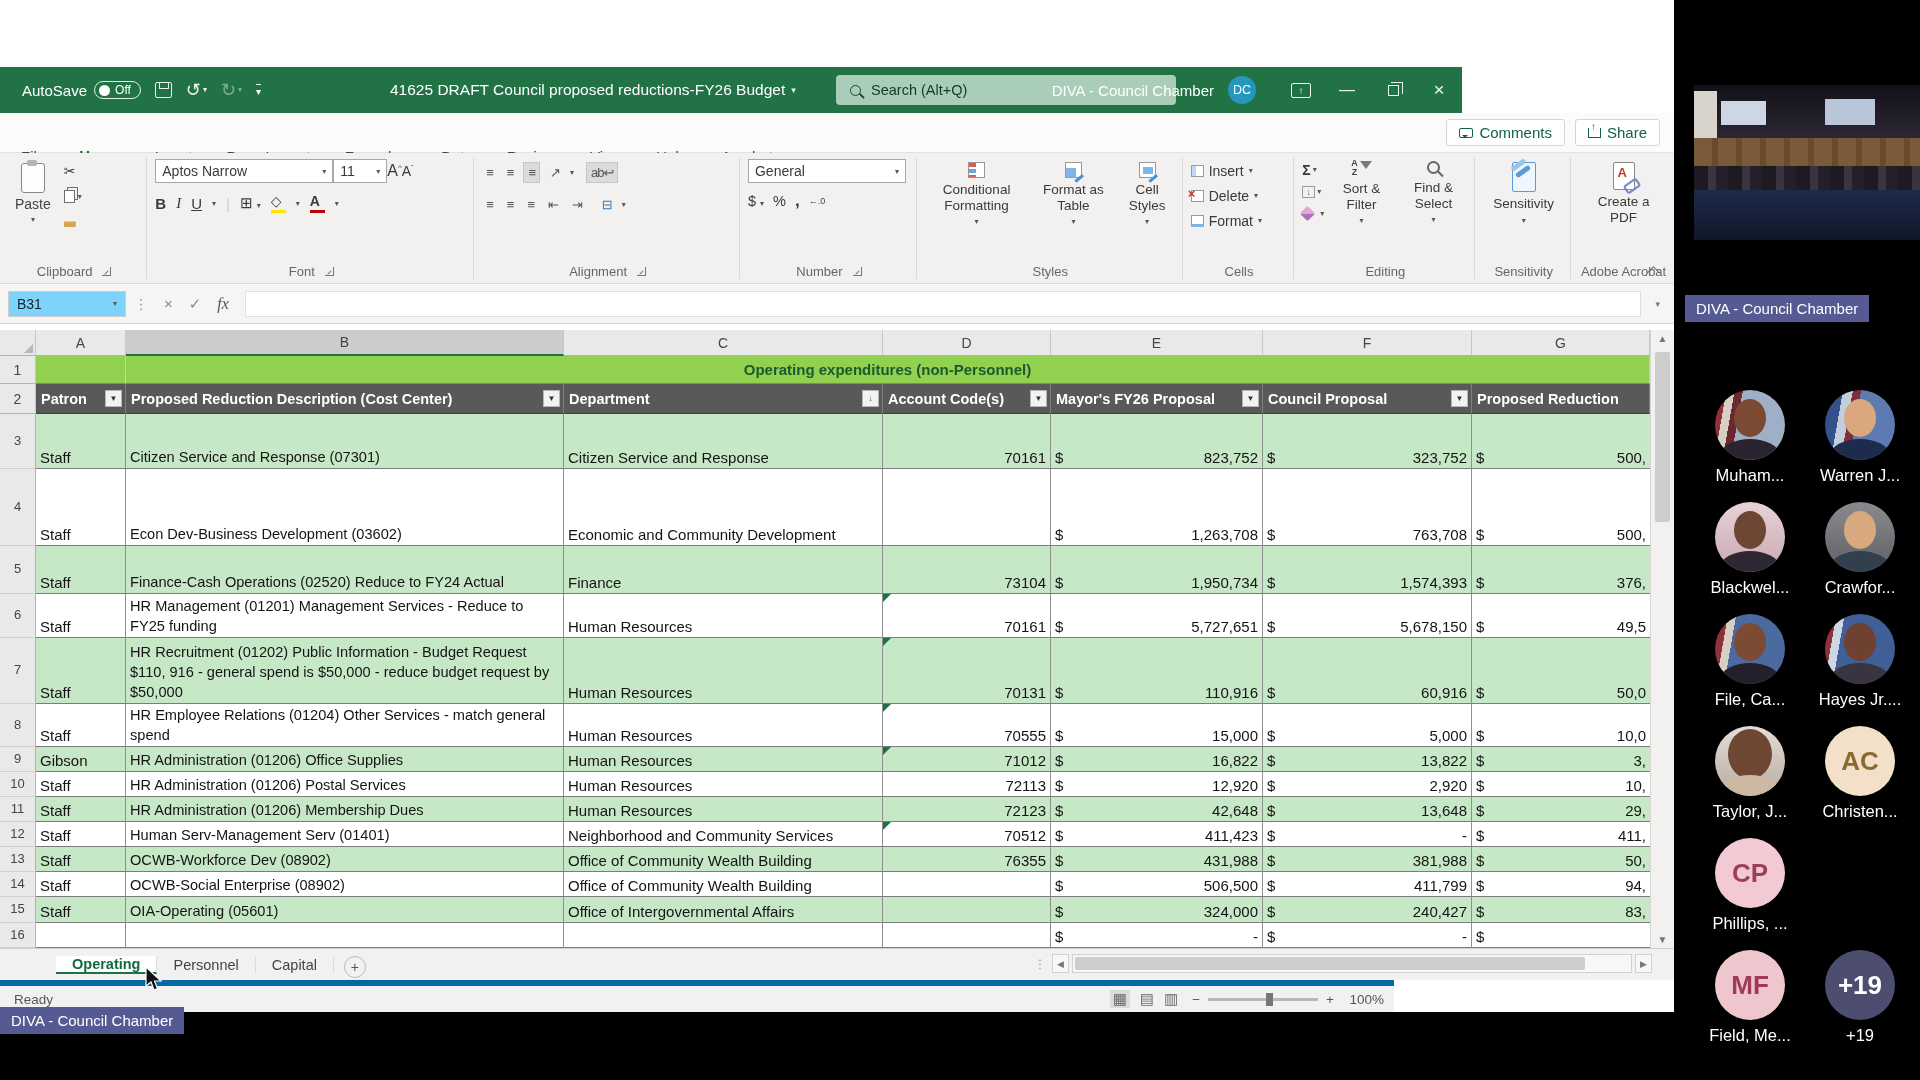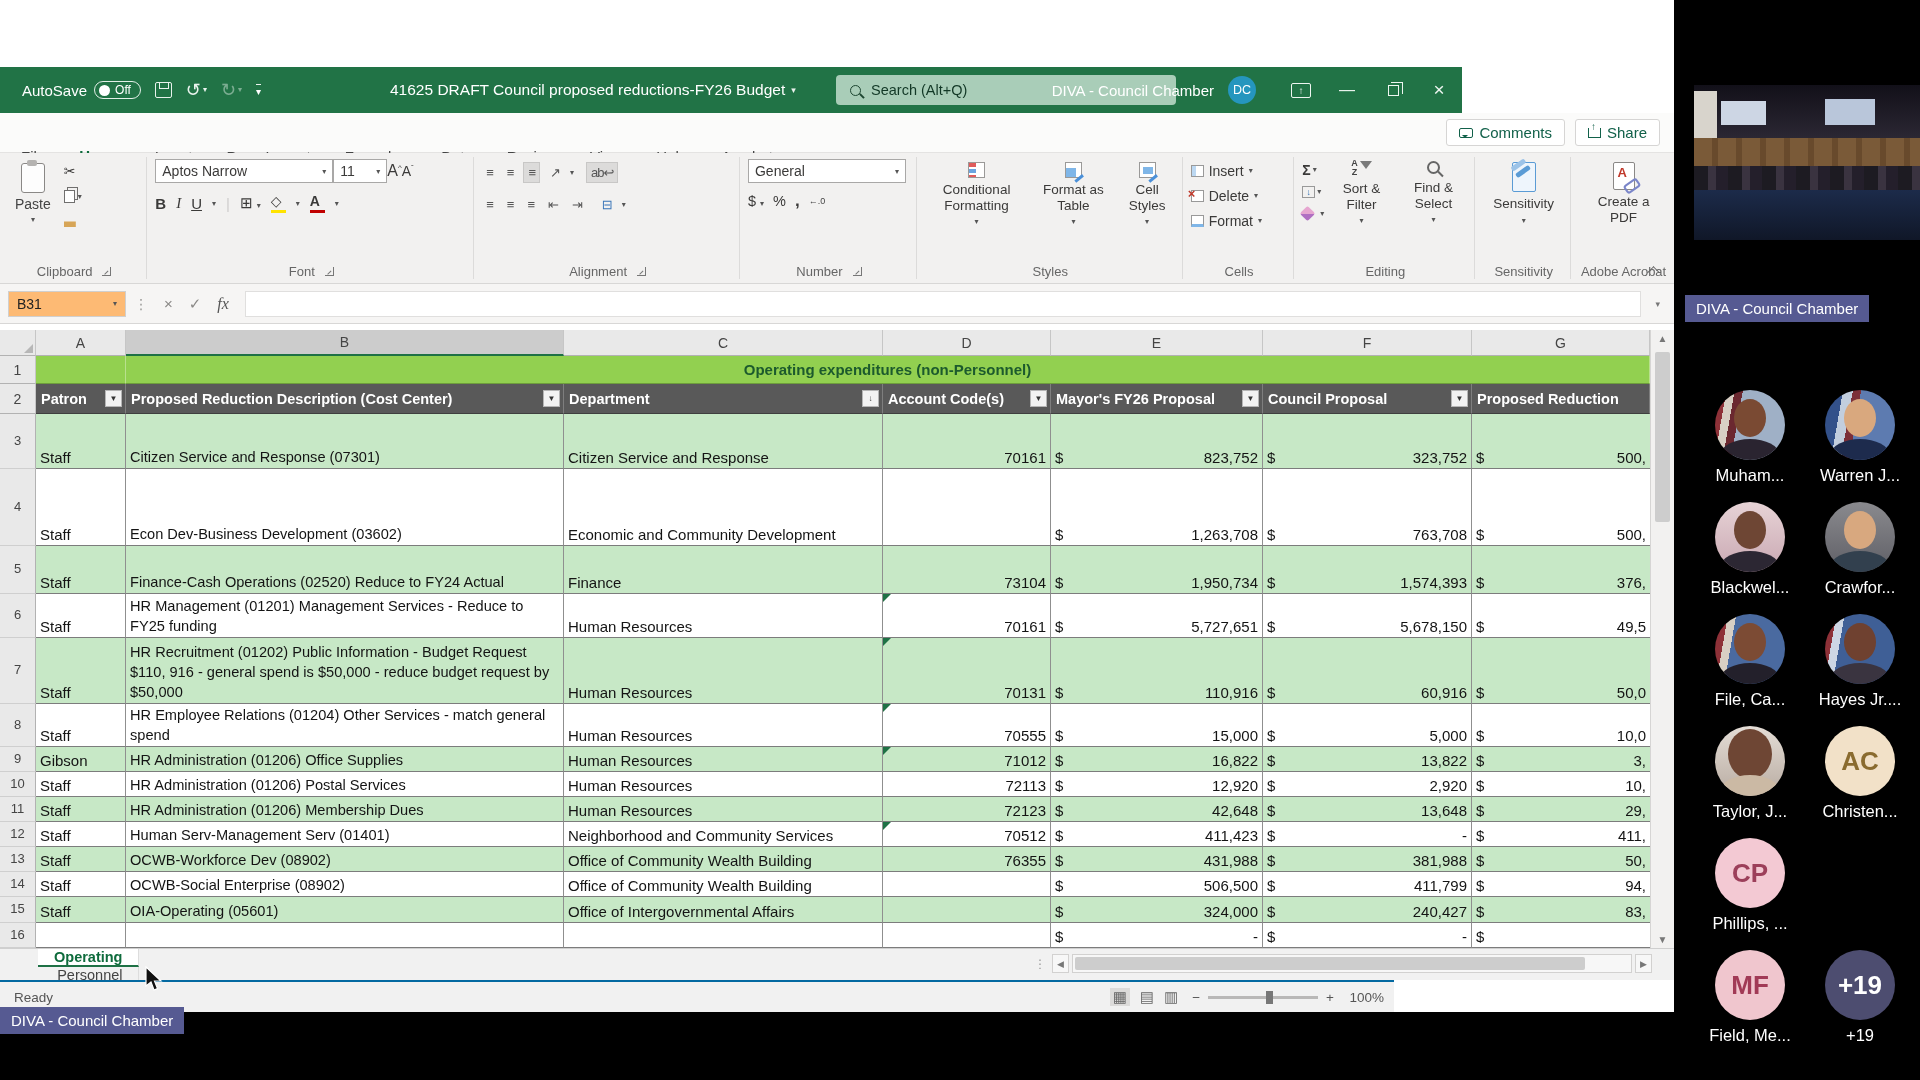--- a/index.html
+++ b/index.html
@@ -104,21 +104,21 @@
   .sens-icn{width:24px;height:30px;border:1.8px solid #5a9bd5;border-radius:2px;position:relative;background:#eef5fc;}
   .sens-icn::after{content:"";position:absolute;left:2px;top:6px;width:16px;height:5px;background:#5a9bd5;transform:rotate(-35deg);border-radius:2px;box-shadow:0 -8px 0 #9cc3e8;}
   .pdf-icn{width:22px;height:28px;border:1.6px solid #8a8886;border-radius:2px;position:relative;background:#fff;}
   .pdf-icn::before{content:"A";position:absolute;left:4px;top:3px;color:#c0392b;font-size:13px;font-weight:bold;}
   .pdf-icn::after{content:"";position:absolute;right:-6px;bottom:-2px;width:12px;height:6px;border:2px solid #7b86c9;border-radius:3px;transform:rotate(-35deg);}
   .collapse{position:absolute;right:16px;bottom:6px;width:9px;height:9px;border-top:1.8px solid #666;border-left:1.8px solid #666;transform:rotate(45deg);}
 
   
   .fbar{position:absolute;left:0;top:284px;width:1674px;height:40px;background:#f6f5f4;border-bottom:1px solid #d8d7d6;
         display:flex;align-items:center;padding:5px 8px;gap:8px;}
-  .namebox{width:118px;height:26px;background:#fdba74;border:1px solid #d0cfce;display:flex;align-items:center;
+  .namebox{width:118px;height:26px;background:#7dd3fc;border:1px solid #d0cfce;display:flex;align-items:center;
            justify-content:space-between;padding:0 8px;font-size:14px;color:#222;}
   .fbar .dots{color:#9a9998;font-size:14px;}
   .fbar-icons{display:flex;align-items:center;gap:16px;color:#8a8886;font-size:15px;padding:0 8px;}
   .fx{font-style:italic;font-family:"Liberation Serif",serif;color:#555;font-size:16px;}
   .finput{flex:1;height:26px;background:#fff;border:1px solid #e0dfde;}
   .fbar-exp{color:#777;font-size:9px;padding:0 6px;}
 
   
   .grid{position:absolute;left:0;top:330px;width:1674px;height:618px;background:#fff;overflow:hidden;font-size:15px;}
   .grow{display:flex;width:1650px;}
@@ -154,33 +154,33 @@
   .fbtn{width:17px;height:17px;background:#f2f2f2;border:1px solid #b5b5b5;color:#333;font-size:8px;display:flex;
         align-items:center;justify-content:center;flex:0 0 auto;}
   
   .vscroll{position:absolute;right:0;top:0;width:24px;height:618px;background:#f2f1f0;border-left:1px solid #d6d5d4;
            display:flex;flex-direction:column;align-items:center;justify-content:space-between;padding:3px 0;color:#777;font-size:10px;}
   .vthumb{position:absolute;left:4px;top:22px;width:15px;height:170px;background:#cdcdcd;border-radius:2px;}
 
   
   .tabstrip{position:absolute;left:0;top:948px;width:1674px;height:32px;background:#f1f1f1;border-top:1px solid #cfcfcf;
             display:flex;align-items:stretch;font-size:14.5px;color:#444;}
-  .stabs{display:flex;align-items:flex-end;padding-left:38px;flex-direction:column;}
+  .stabs{display:flex;align-items:center;padding-left:56px;}
   .stab{display:flex;align-items:center;padding:0 16px;border-right:1px solid #dddddd;}
   .stab.active{background:#fff;color:#0e6b3c;font-weight:bold;border-bottom:2.5px solid #1e7145;}
   .addsheet{width:22px;height:22px;border:1px solid #bdbcbb;border-radius:50%;display:flex;align-items:center;
             justify-content:center;font-size:14px;color:#555;margin:4px 0 0 10px;}
   .hs-wrap{position:absolute;right:22px;top:5px;display:flex;align-items:center;gap:3px;}
   .hs-dots{color:#999;font-size:12px;margin-right:3px;}
   .hs-btn{width:17px;height:19px;background:#f7f7f7;border:1px solid #d2d1d0;color:#777;font-size:9px;display:flex;align-items:center;justify-content:center;}
   .hs-track{width:560px;height:19px;background:#f7f7f7;border:1px solid #d2d1d0;position:relative;}
   .hs-thumb{position:absolute;left:2px;top:2px;width:510px;height:13px;background:#cdcdcd;border-radius:2px;}
 
   
-  .statusbar{position:absolute;left:0;top:980px;width:1394px;height:32px;background:#f1f1f1;border-top:2px solid #0369a1;
+  .statusbar{position:absolute;left:0;top:980px;width:1394px;height:32px;background:#f1f1f1;border-top:6px solid #0369a1;
              display:flex;align-items:center;font-size:13.5px;color:#555;}
   .statusbar .ready{padding-left:14px;}
   .sb-right{position:absolute;right:10px;display:flex;align-items:center;gap:14px;}
   .viewics{display:flex;gap:10px;font-size:15px;color:#666;}
   .viewics .on{background:#dcdbda;padding:0 3px;}
   .zoomctl{display:flex;align-items:center;gap:8px;}
   .ztrack{width:110px;height:3px;background:#b9b8b7;position:relative;}
   .zthumb{position:absolute;left:58px;top:-5px;width:7px;height:13px;background:#777;}
   .zpct{width:42px;text-align:right;}
 

